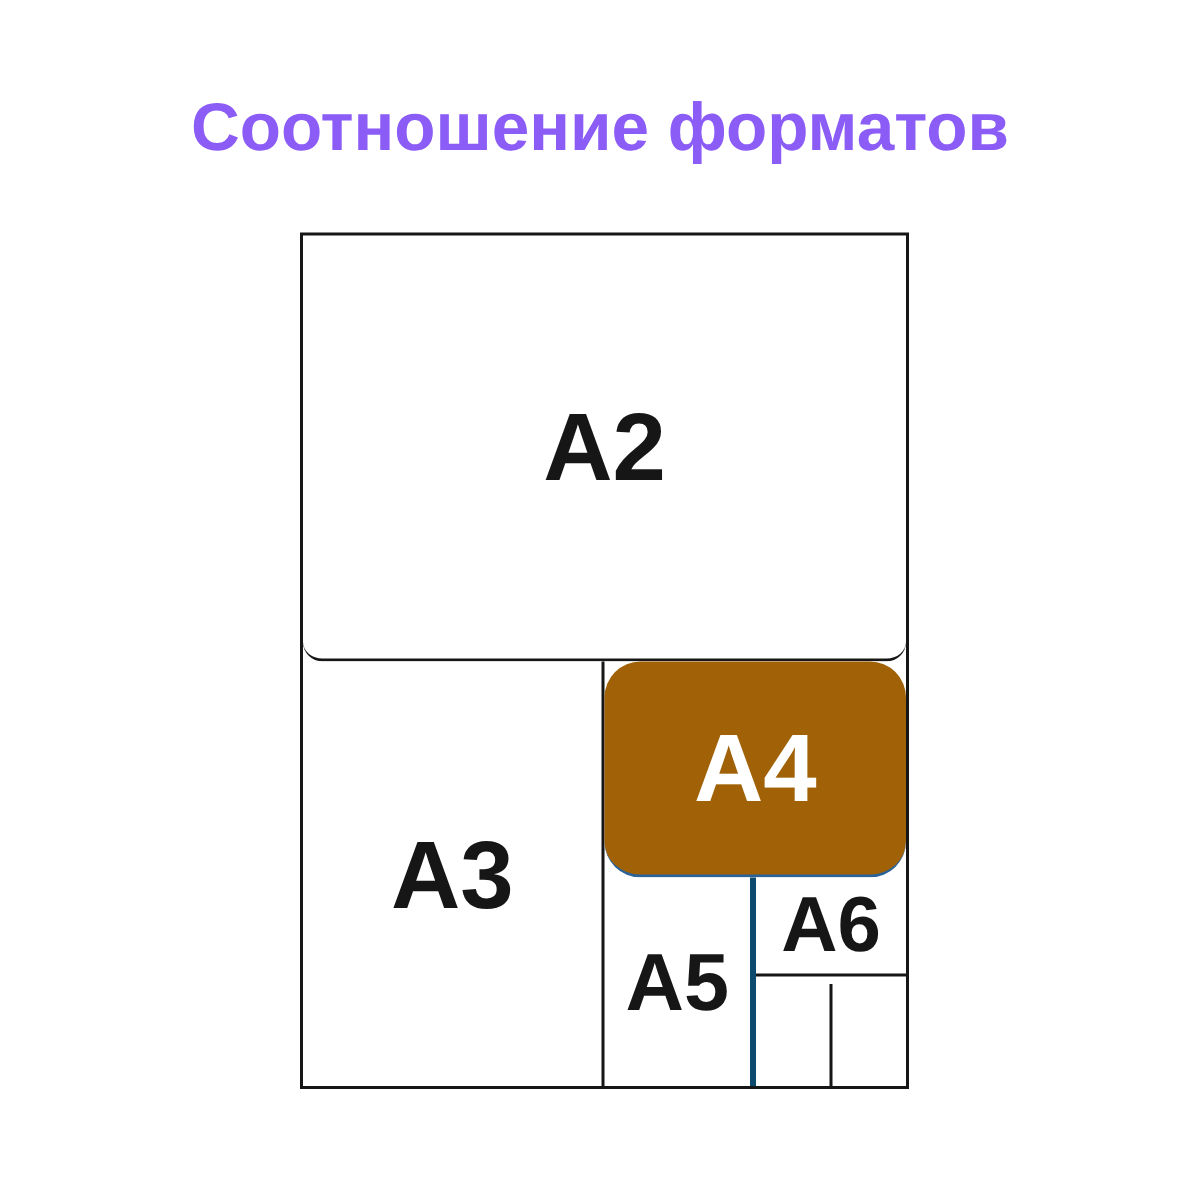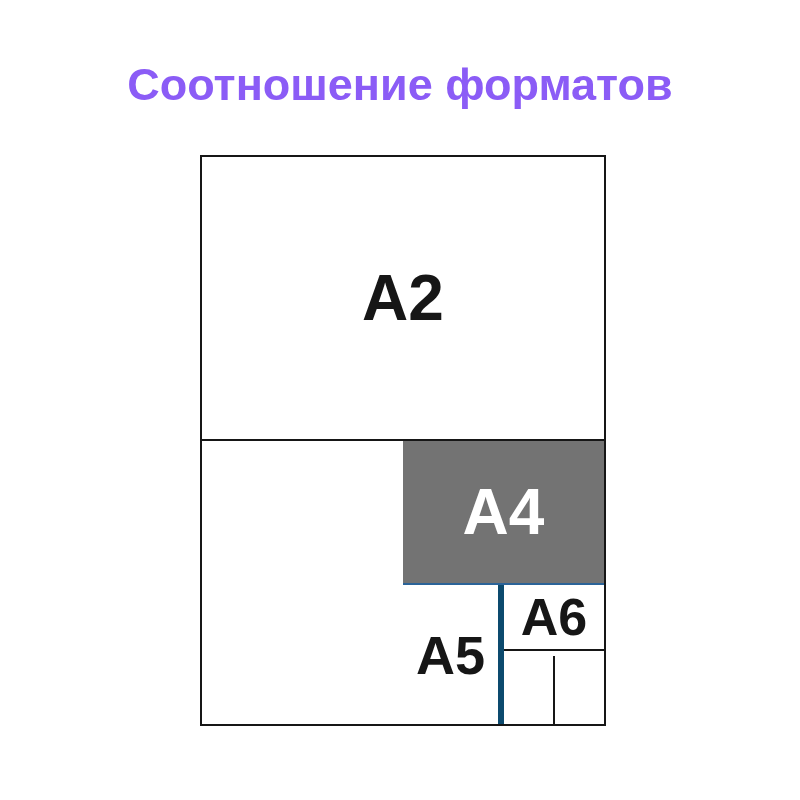--- a/index.html
+++ b/index.html
@@ -43,39 +43,41 @@
     justify-content: center;
     font-weight: 700;
     color: #161616;
     line-height: 1;
   }
   .cell-a2 {
     left: 0; top: 0;
     width: 402px; height: 284px;
     border-bottom: 2px solid #161616;
     font-size: 64px;
+    border-radius: 13px;
   }
   .cell-a3 {
     left: 0; top: 284px;
     width: 201px; height: 283px;
     border-right: 2px solid #161616;
     font-size: 64px;
   }
   .cell-a4 {
     left: 201px; top: 284px;
     width: 201px; height: 144px;
-    background: #737373;
+    background: #a16207;
     border-bottom: 2px solid #2b6398;
     color: #ffffff;
     font-size: 64px;
+    border-radius: 24px;
   }
   .cell-a5 {
     left: 201px; top: 428px;
     width: 101px; height: 139px;
-    border-right: 6px solid #0c4a6e;
+    border-right: 4px solid #0c4a6e;
     font-size: 54px;
   }
   .cell-a6 {
     left: 302px; top: 428px;
     width: 100px; height: 66px;
     border-bottom: 2px solid #161616;
     font-size: 52px;
   }
   .cell-sub-left {
     left: 302px; top: 499px;
@@ -91,20 +93,23 @@
 <body>
 
 <div class="title">Соотношение форматов</div>
 
 <div class="diagram">
 
   <div class="cell cell-a2">
     <span>A2</span>
   </div>
 
+  <div class="cell cell-a3">
+    <span>A3</span>
+  </div>
 
   <div class="cell cell-a4">
     <span>A4</span>
   </div>
 
   <div class="cell cell-a5">
     <span>A5</span>
   </div>
 
   <div class="cell cell-a6">

